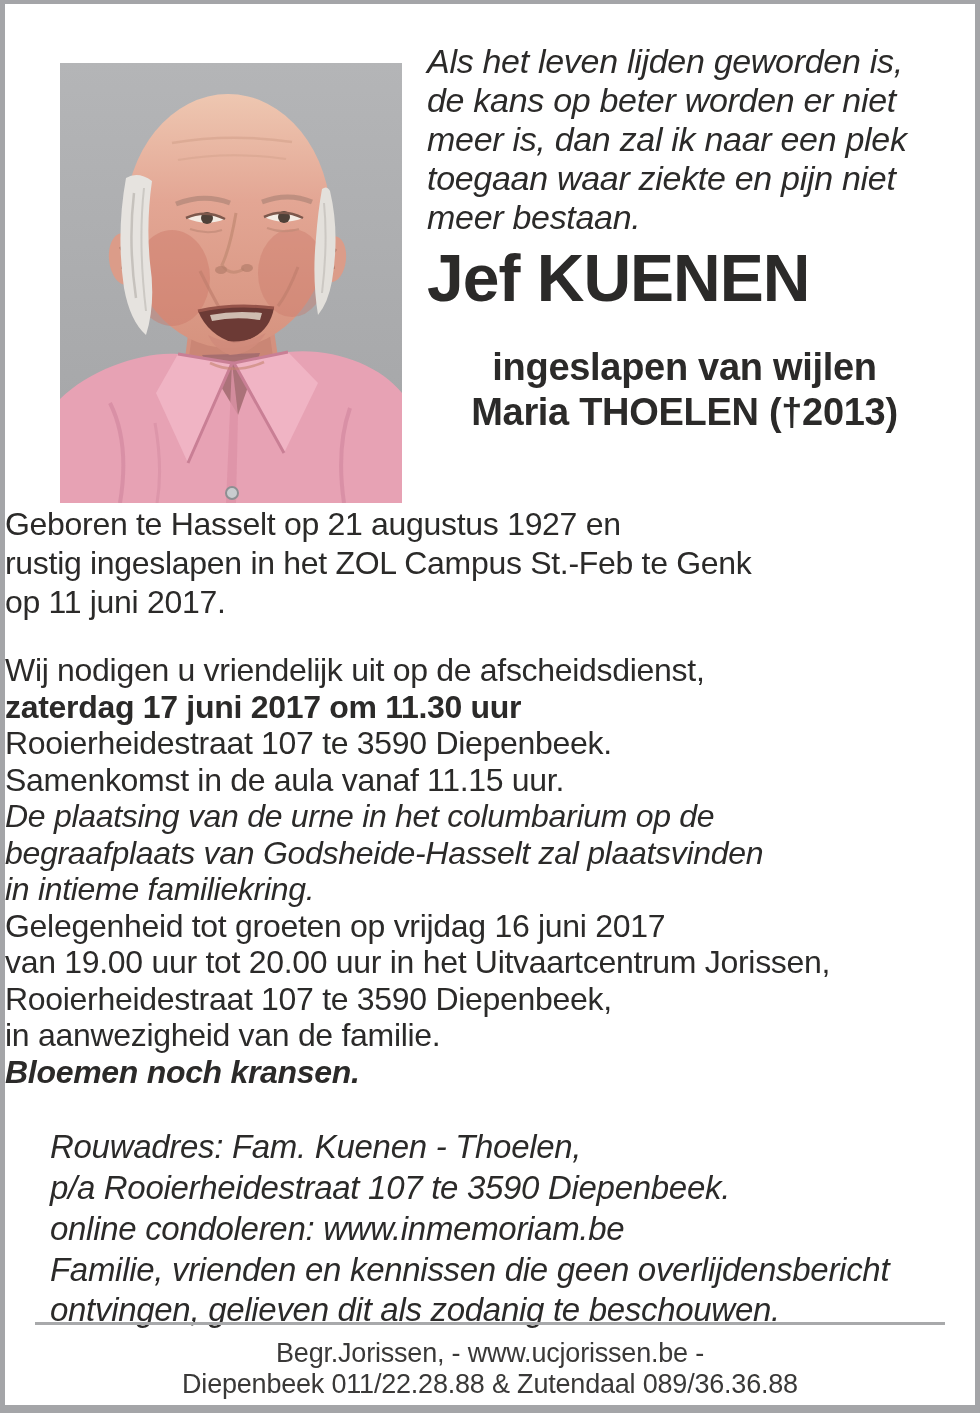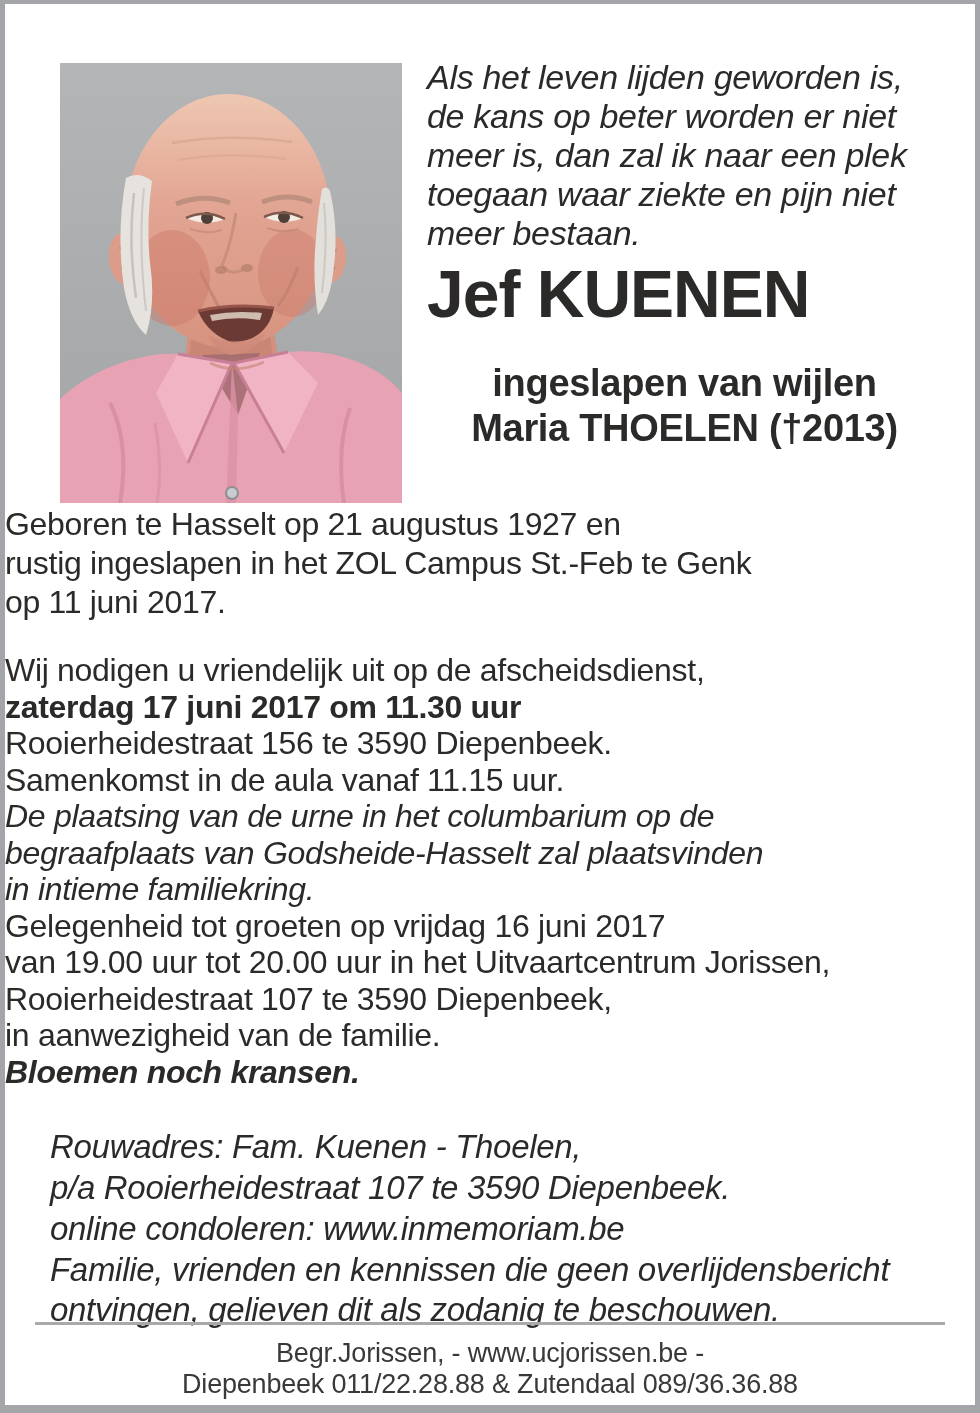--- a/index.html
+++ b/index.html
@@ -2,21 +2,21 @@
 <html><head>
 <meta charset="utf-8">
 <style>
   html,body{margin:0;padding:0;background:#fff;}
   .page{
     position:relative;width:980px;height:1413px;background:#fff;
     border:solid #a4a5a8;border-width:4px 5px 8px 5px;box-sizing:border-box;
     font-family:"Liberation Sans",sans-serif;color:#2b2a29;overflow:hidden;
   }
   .photo{position:absolute;left:55px;top:59px;width:342px;height:440px;}
-  .right-col{position:absolute;left:422px;top:46px;width:515px;}
+  .right-col{position:absolute;left:422px;top:30px;width:515px;}
   .quote{font-style:italic;font-size:34px;line-height:39px;letter-spacing:-0.3px;padding-top:8px;}
   .name{margin:6px 0 0 0;font-size:66px;line-height:70px;font-weight:bold;text-align:left;letter-spacing:-1px;}
   .relation{margin-top:32px;font-size:38px;line-height:45px;font-weight:bold;text-align:center;letter-spacing:-0.3px;}
   .center-block{position:absolute;left:0;right:0;text-align:left;letter-spacing:-0.3px;}
   .intro{top:501px;font-size:32px;line-height:39px;}
   .service{top:648px;font-size:32px;line-height:36.5px;}
   .service .b{font-weight:bold;}
   .service .i{font-style:italic;}
   .service .bi{font-weight:bold;font-style:italic;}
   .left-block{position:absolute;left:45px;right:40px;text-align:left;letter-spacing:-0.3px;font-style:italic;}
@@ -116,21 +116,21 @@
 
   <div class="intro center-block">
     <div>Geboren te Hasselt op 21 augustus 1927 en</div>
     <div>rustig ingeslapen in het ZOL Campus St.-Feb te Genk</div>
     <div>op 11 juni 2017.</div>
   </div>
 
   <div class="service center-block">
     <div>Wij nodigen u vriendelijk uit op de afscheidsdienst,</div>
     <div class="b">zaterdag 17 juni 2017 om 11.30 uur</div>
-    <div>Rooierheidestraat 156 te 3590 Diepenbeek.</div>
+    <div>Rooierheidestraat 107 te 3590 Diepenbeek.</div>
     <div>Samenkomst in de aula vanaf 11.15 uur.</div>
     <div class="i">De plaatsing van de urne in het columbarium op de</div>
     <div class="i">begraafplaats van Godsheide-Hasselt zal plaatsvinden</div>
     <div class="i">in intieme familiekring.</div>
     <div>Gelegenheid tot groeten op vrijdag 16 juni 2017</div>
     <div>van 19.00 uur tot 20.00 uur in het Uitvaartcentrum Jorissen,</div>
     <div>Rooierheidestraat 107 te 3590 Diepenbeek,</div>
     <div>in aanwezigheid van de familie.</div>
     <div class="bi">Bloemen noch kransen.</div>
   </div>

